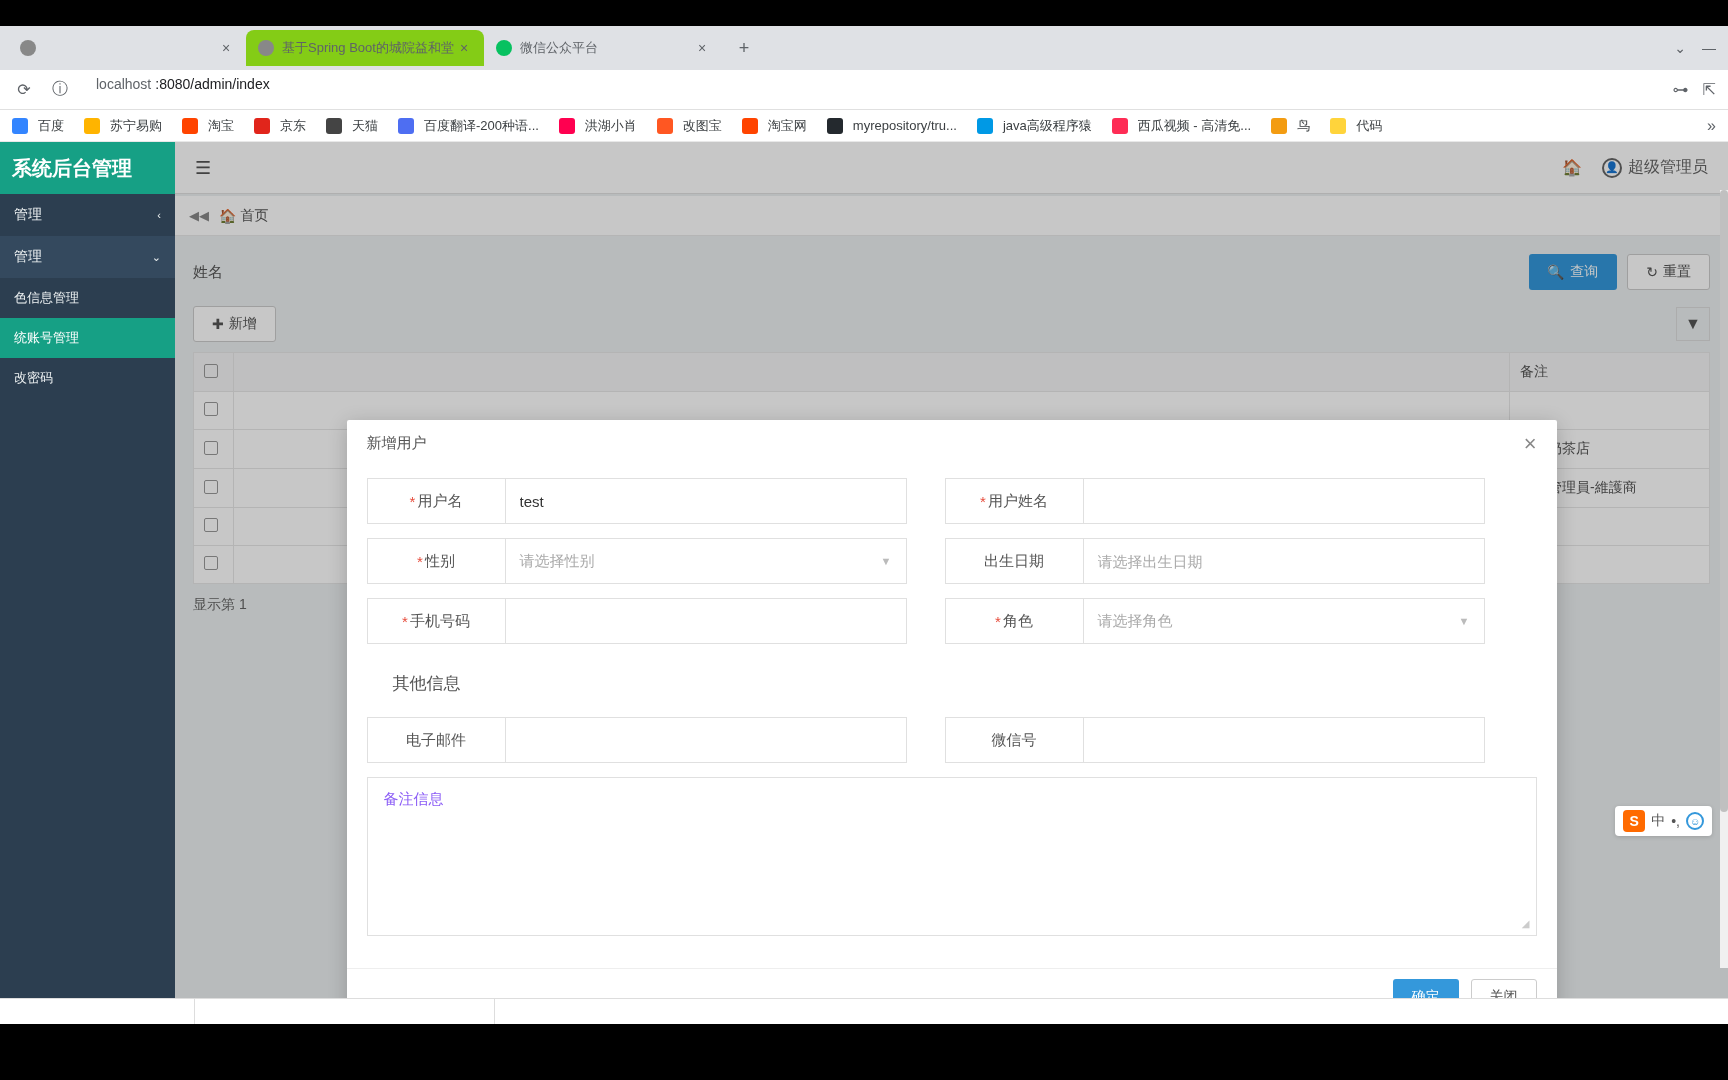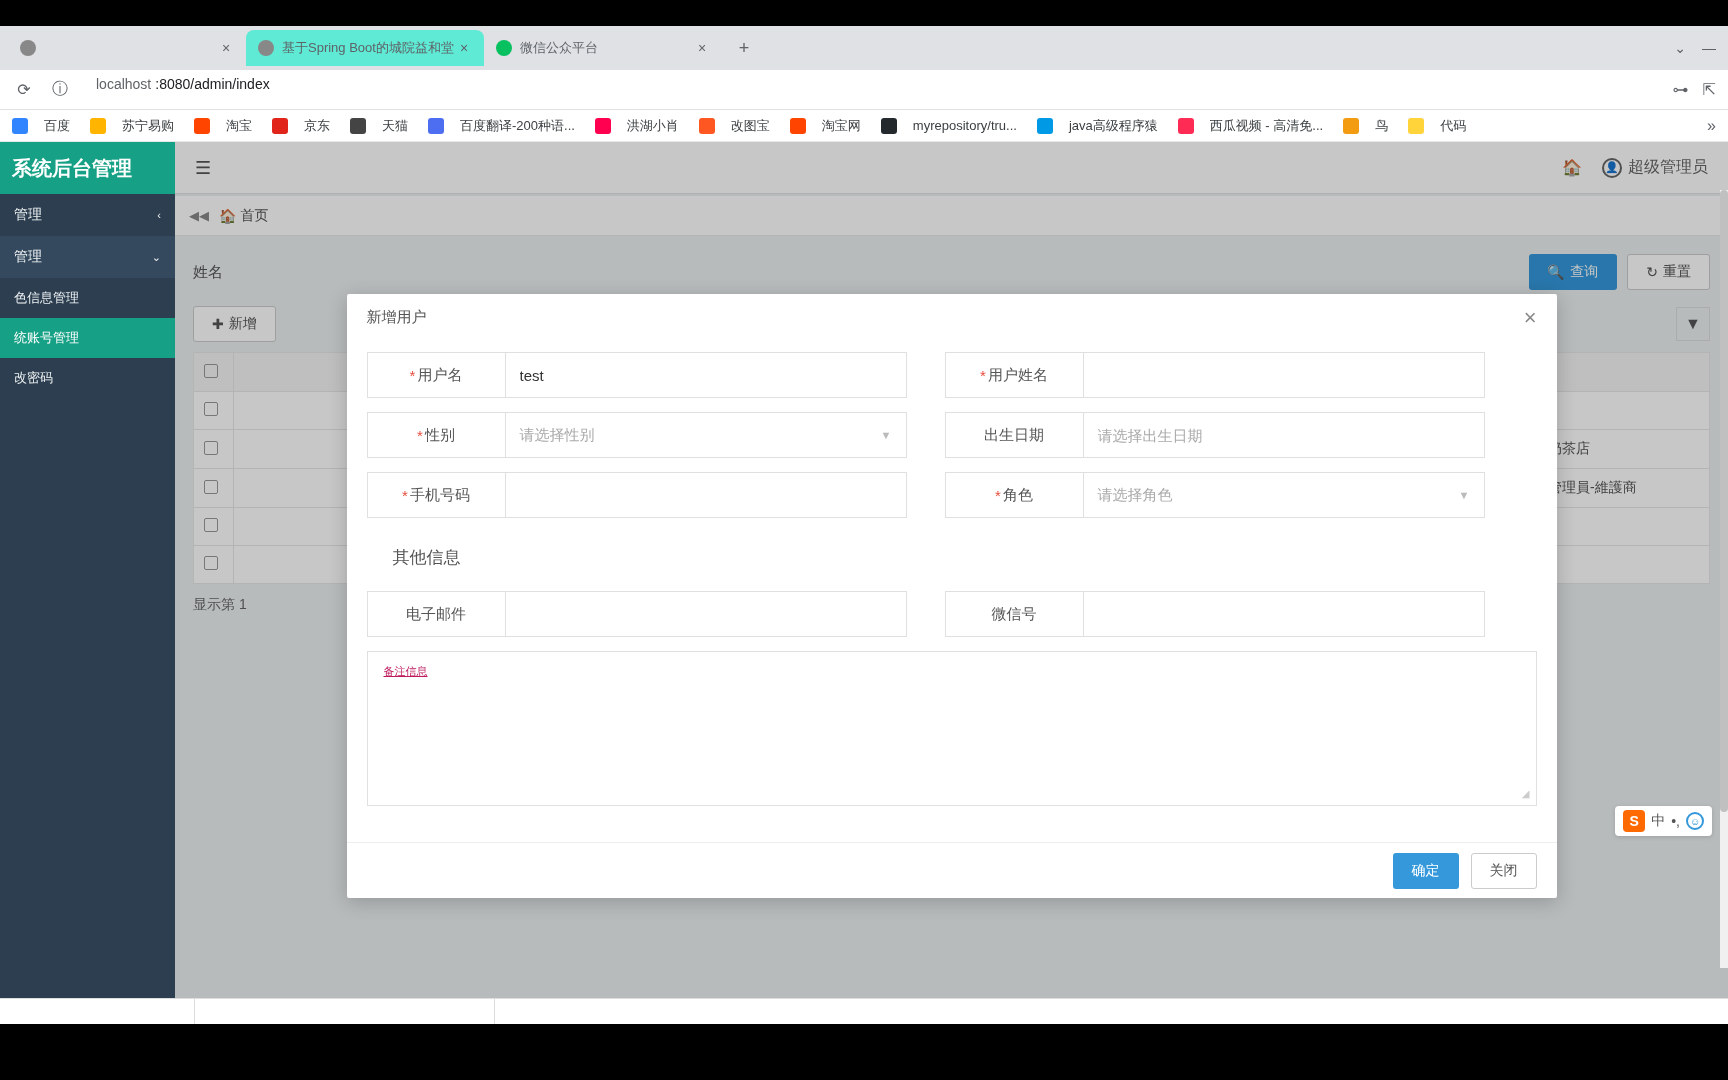--- a/index.html
+++ b/index.html
@@ -3,40 +3,40 @@
   <meta charset="utf-8">
   <style>
     * { margin: 0; padding: 0; box-sizing: border-box; font-family: -apple-system, "Microsoft YaHei", sans-serif; }
     body { width: 1728px; height: 1080px; background: #000; overflow: hidden; position: relative; }
     
     .browser-window { position: absolute; top: 26px; left: 0; right: 0; height: 998px; background: #fff; }
     
     
     .tab-strip { height: 44px; background: #dfe1e5; display: flex; align-items: center; padding-left: 8px; }
     .tab { height: 36px; width: 238px; display: flex; align-items: center; padding: 0 12px; font-size: 13px; color: #5f6368; border-radius: 8px 8px 0 0; position: relative; cursor: pointer; }
-    .tab.active { background: #5eead4; }
+    .tab.active { background: #84cc16; }
     .tab-favicon { width: 16px; height: 16px; margin-right: 8px; border-radius: 50%; background: #888; flex-shrink: 0; }
     .tab-favicon.green { background: #07c160; }
     .tab-title { flex: 1; overflow: hidden; white-space: nowrap; text-overflow: ellipsis; }
     .tab-close { width: 16px; height: 16px; display: flex; align-items: center; justify-content: center; font-size: 14px; color: #5f6368; cursor: pointer; }
     .tab-add { width: 28px; height: 28px; display: flex; align-items: center; justify-content: center; font-size: 18px; color: #5f6368; cursor: pointer; margin-left: 8px; }
     .tab-right { margin-left: auto; display: flex; align-items: center; gap: 16px; padding-right: 12px; color: #5f6368; }
     .tab-right span { cursor: pointer; font-size: 14px; }
     
     
     .address-bar { height: 40px; background: #fff; display: flex; align-items: center; padding: 0 12px; gap: 12px; border-bottom: 1px solid #e0e0e0; }
     .nav-btn { width: 24px; height: 24px; display: flex; align-items: center; justify-content: center; color: #5f6368; cursor: pointer; }
     .url-box { flex: 1; height: 28px; display: flex; padding: 0 12px; font-size: 14px; color: #202124; }
     .url-prefix { color: #5f6368; margin-right: 4px; }
     .addr-icons { display: flex; gap: 14px; color: #5f6368; }
     .addr-icons span { cursor: pointer; }
     
     
     .bookmarks { height: 32px; background: #fff; display: flex; align-items: center; padding: 0 12px; gap: 20px; border-bottom: 1px solid #e8e8e8; }
-    .bookmark { display: flex; align-items: center; gap: 16px; font-size: 13px; color: #3c4043; cursor: pointer; }
+    .bookmark { display: flex; align-items: center; gap: 10px; font-size: 13px; color: #3c4043; cursor: pointer; }
     .bm-icon { width: 16px; height: 16px; border-radius: 3px; flex-shrink: 0; }
     .bookmarks-more { margin-left: auto; color: #5f6368; cursor: pointer; }
     
     
     .app { height: calc(100% - 116px); display: flex; position: relative; }
     .sidebar { width: 175px; background: #2c3e50; color: #ecf0f1; }
     .sidebar-header { height: 52px; background: #16a085; display: flex; align-items: center; padding-left: 12px; font-size: 20px; font-weight: bold; color: #fff; }
     .sidebar-item { height: 42px; display: flex; align-items: center; padding: 0 14px; font-size: 14px; cursor: pointer; position: relative; }
     .sidebar-item .chev { margin-left: auto; font-size: 11px; }
     .sidebar-item.open { background: #34495e; }
@@ -66,36 +66,36 @@
     .toolbar-row { display: flex; align-items: center; margin-bottom: 10px; }
     .filter-icon { margin-left: auto; width: 34px; height: 34px; display: flex; align-items: center; justify-content: center; border: 1px solid #ddd; cursor: pointer; color: #555; }
     
     .table { width: 100%; border-collapse: collapse; background: #fff; }
     .table th, .table td { padding: 10px; border: 1px solid #e7e7e7; text-align: left; font-size: 14px; color: #555; }
     .table th { background: #f5f5f6; font-weight: normal; }
     .checkbox { width: 14px; height: 14px; border: 1px solid #999; border-radius: 2px; cursor: pointer; display: inline-block; }
     .pagination-info { margin-top: 12px; font-size: 14px; color: #666; }
     
     
-    .overlay { position: absolute; inset: 0; background: rgba(0,0,0,0.22); display: flex; align-items: center; justify-content: center; padding-top: 26px; }
+    .overlay { position: absolute; inset: 0; background: rgba(0,0,0,0.22); display: flex; align-items: flex-end; justify-content: center; padding-top: 26px; }
     .modal { width: 1210px; background: #fff; border-radius: 2px; box-shadow: 0 4px 20px rgba(0,0,0,0.2); }
     .modal-header { height: 48px; display: flex; align-items: center; padding: 0 20px; font-size: 15px; color: #555; border-bottom: 1px solid transparent; }
     .modal-close { margin-left: auto; font-size: 22px; color: #888; cursor: pointer; }
     .modal-body { padding: 10px 20px 20px; min-height: 500px; position: relative; }
     .form-grid { display: flex; flex-wrap: wrap; gap: 14px 38px; }
     .form-group { display: flex; width: 540px; border: 1px solid #e0e0e0; }
     .form-label { width: 138px; background: #fff; display: flex; align-items: center; justify-content: center; font-size: 15px; color: #555; border-right: 1px solid #e0e0e0; }
     .req { color: #e74c3c; margin-right: 2px; }
     .form-control { flex: 1; height: 44px; border: none; padding: 0 14px; font-size: 15px; color: #333; outline: none; }
     .form-control::placeholder { color: #aaa; }
     .form-select { flex: 1; height: 44px; display: flex; align-items: center; padding: 0 14px; font-size: 15px; color: #aaa; cursor: pointer; position: relative; }
     .select-arrow { margin-left: auto; color: #bbb; font-size: 11px; }
     .section-title { width: 100%; font-size: 17px; color: #555; padding: 14px 0 8px 26px; font-family: Liberation Serif, serif; }
     .textarea-group { width: 100%; border: 1px solid #e0e0e0; }
-    .textarea-label { padding: 12px 16px; font-size: 11px; color: #be185d; text-decoration: underline; }
+    .textarea-label { padding: 12px 16px; font-size: 15px; color: #8b5cf6; }
     .textarea-ctl { width: 100%; height: 110px; border: none; resize: none; padding: 0 16px 16px; outline: none; font-size: 15px; }
     .resize-handle { position: absolute; bottom: 6px; right: 6px; color: #ccc; font-size: 10px; pointer-events: none; }
     .modal-footer { height: 56px; display: flex; align-items: center; justify-content: flex-end; gap: 12px; padding: 0 20px; border-top: 1px solid #eee; }
     .modal-scrollbar { width: 8px; background: #f0f0f0; position: absolute; right: 0; top: 48px; bottom: 56px; }
     .modal-thumb { width: 100%; height: 80%; background: #c0c0c0; border-radius: 4px; }
     
     
     .ime-bar { position: absolute; right: 16px; top: 780px; display: flex; align-items: center; gap: 6px; background: #fff; padding: 4px 8px; border-radius: 4px; box-shadow: 0 1px 4px rgba(0,0,0,0.15); }
     .ime-logo { width: 22px; height: 22px; background: #ff6a00; border-radius: 4px; color: #fff; display: flex; align-items: center; justify-content: center; font-weight: bold; font-size: 14px; }
     .ime-item { font-size: 14px; color: #555; }

